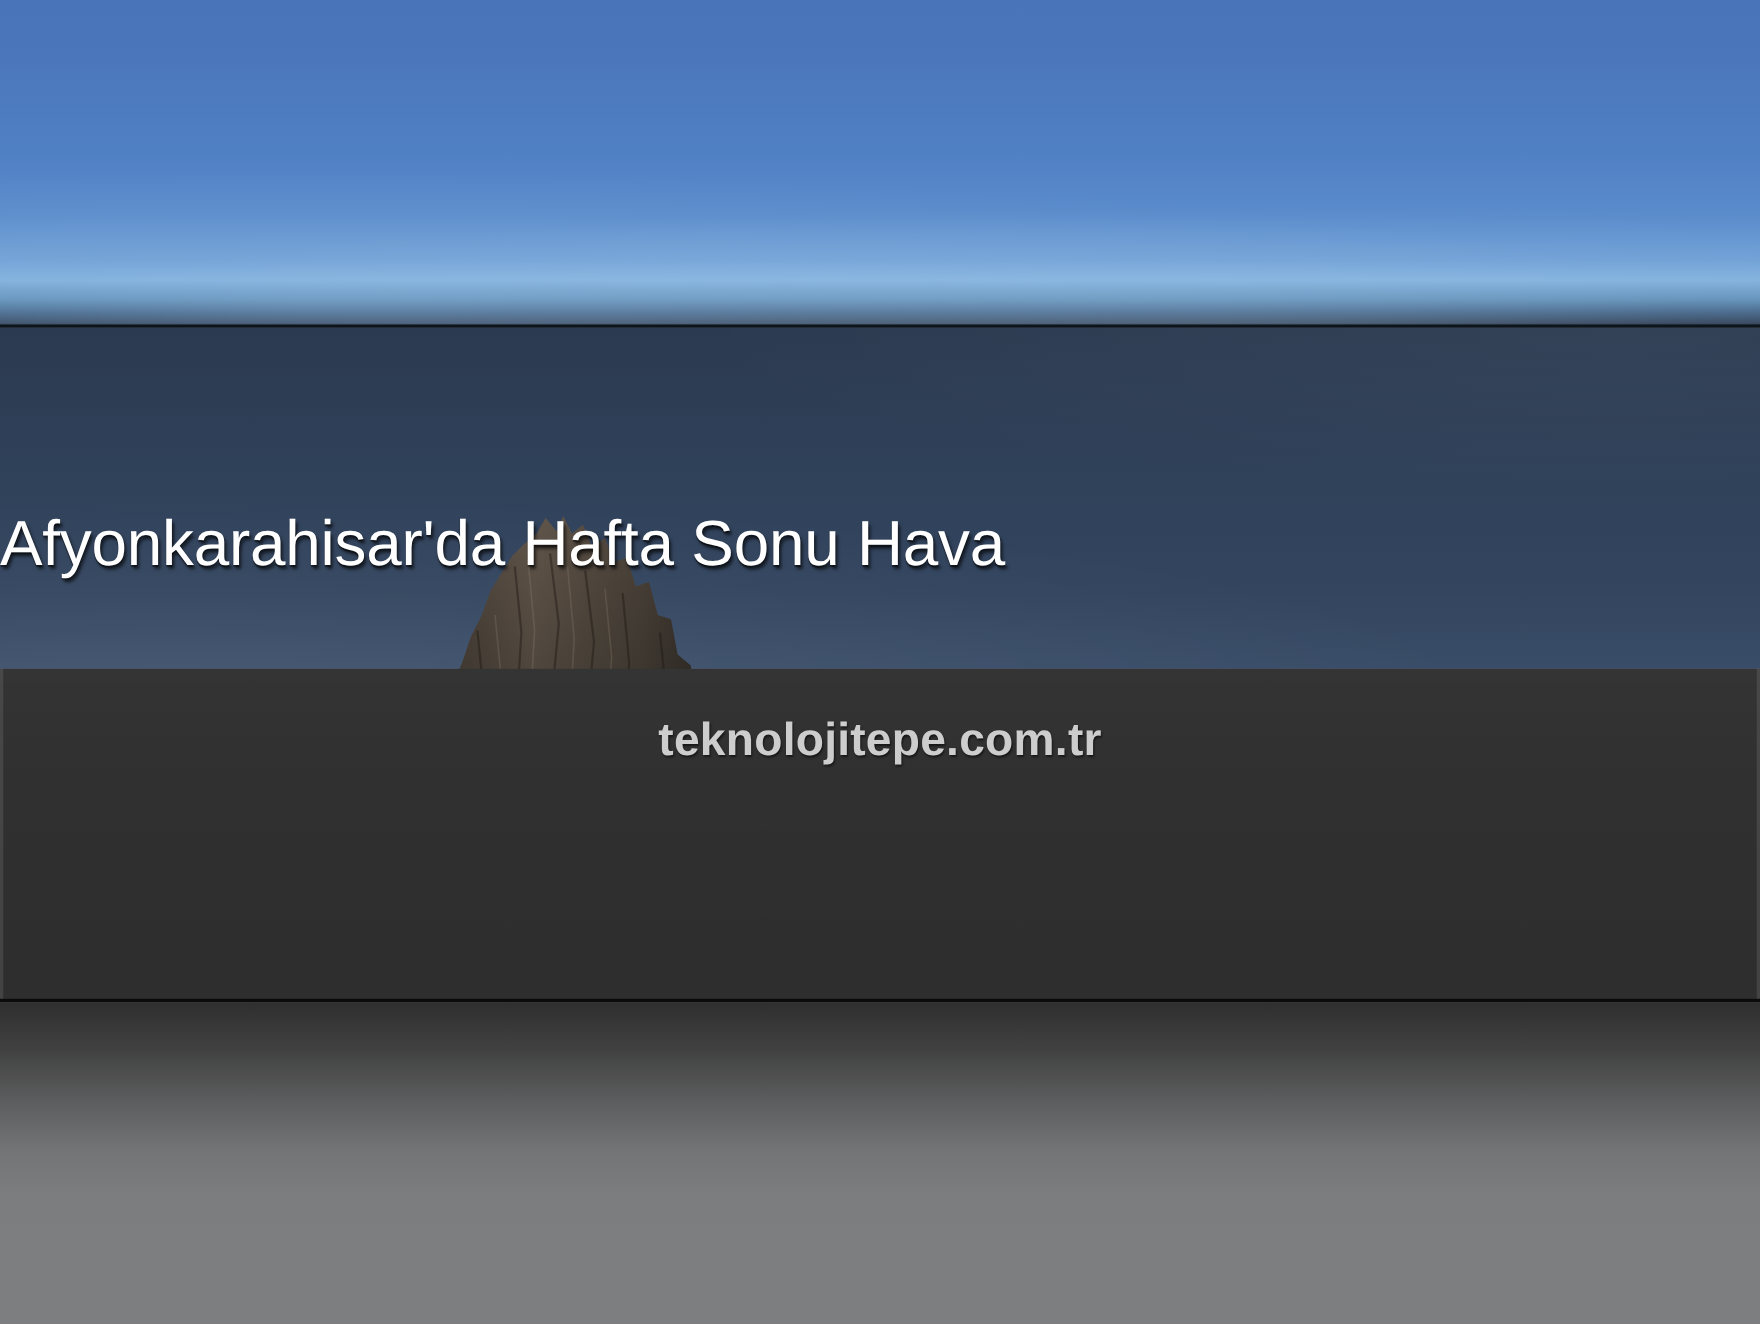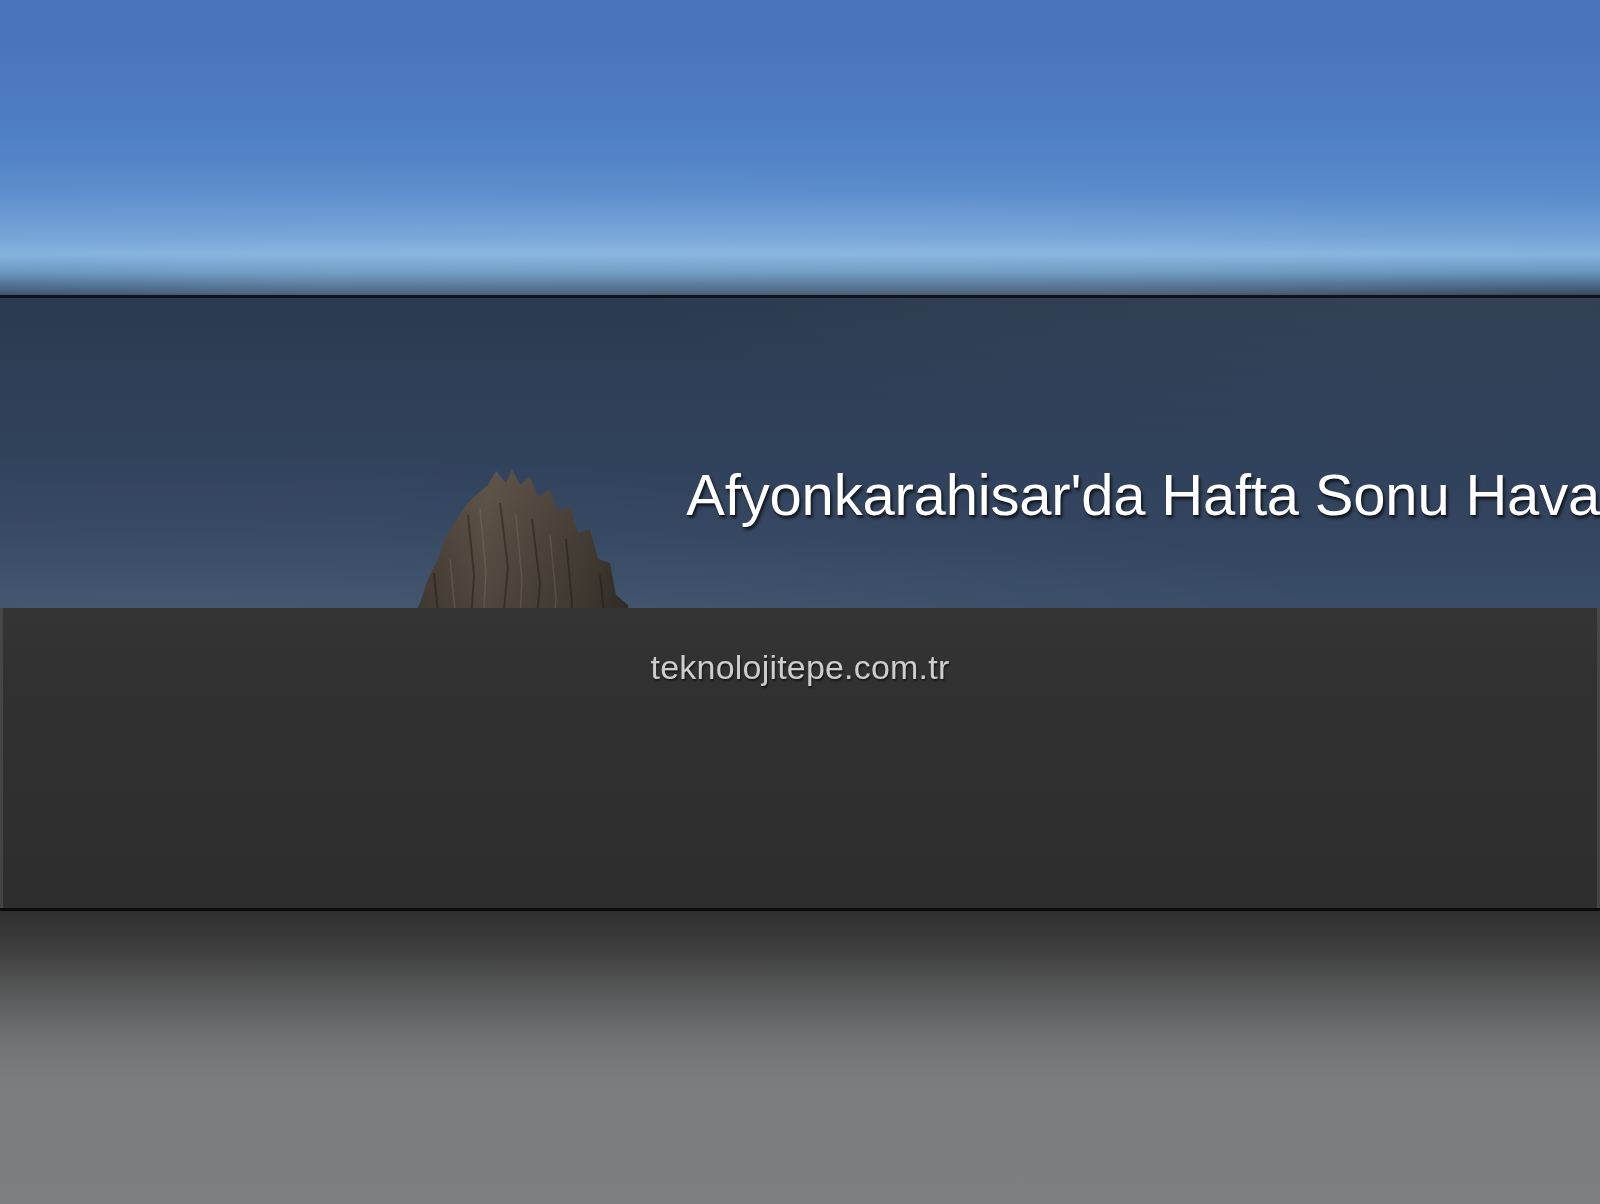--- a/index.html
+++ b/index.html
@@ -155,43 +155,43 @@
       #7c7d7f 60%,
       #7d7e80 100%);
   }
 
   
   .headline {
     position: absolute;
     left: 0;
     top: 455px;
     width: 1600px;
-    text-align: right;
+    text-align: left;
     font-size: 58px;
     line-height: 1.38;
     font-weight: 400;
     color: #ffffff;
     letter-spacing: -0.2px;
     text-shadow:
       2px 3px 3px rgba(0,0,0,0.62),
       0 1px 1px rgba(0,0,0,0.45);
     white-space: nowrap;
     z-index: 20;
   }
   .headline .l1, .headline .l2 { display: block; }
 
   
   .source {
     position: absolute;
     left: 0;
     top: 648px;
     width: 1600px;
     text-align: center;
-    font-size: 34px;
-    font-weight: 400;
+    font-size: 42px;
+    font-weight: 700;
     color: #cdcdcd;
     letter-spacing: 0.2px;
     text-shadow: 1px 2px 2px rgba(0,0,0,0.55);
     z-index: 20;
   }
 </style>
 </head>
 <body>
 
 <div class="stage">

